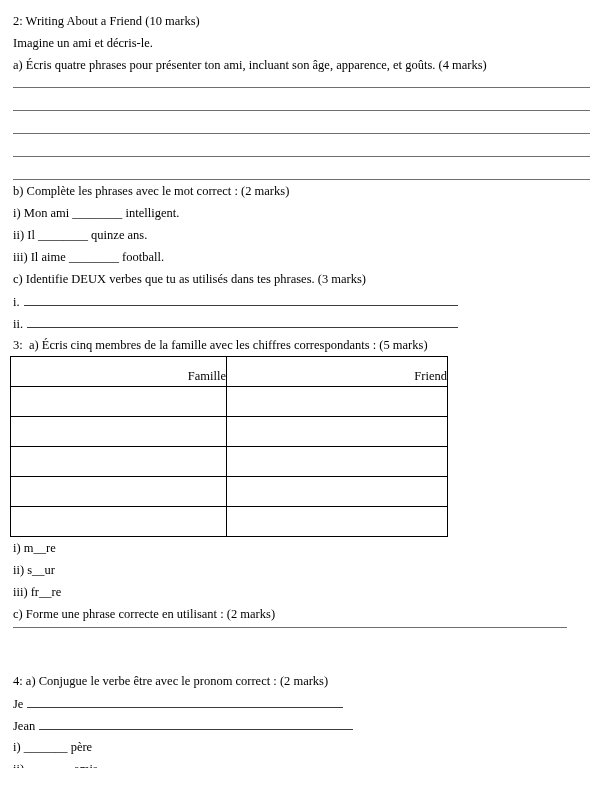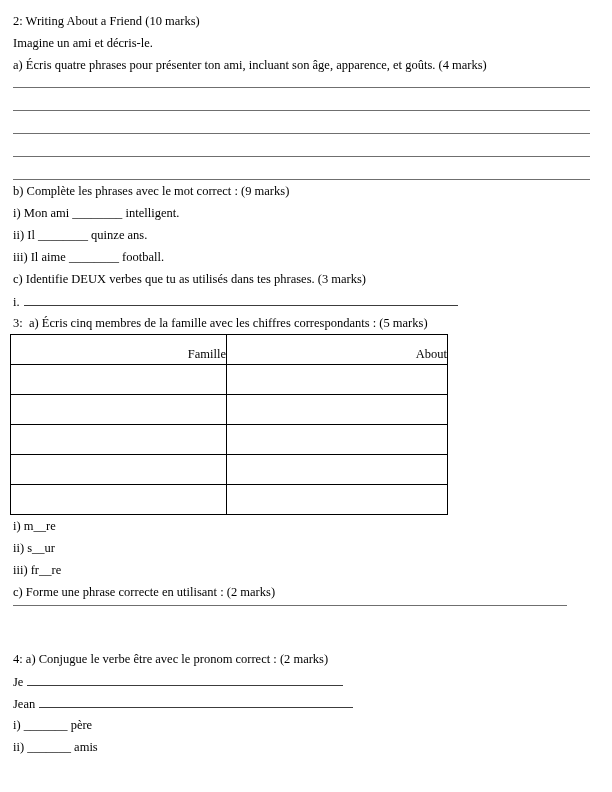--- a/index.html
+++ b/index.html
@@ -78,39 +78,40 @@
   <p class="tline">a) Écris quatre phrases pour présenter ton ami, incluant son âge, apparence, et goûts. (4 marks)</p>
 
   <div class="rules">
     <div class="rule first"></div>
     <div class="rule"></div>
     <div class="rule"></div>
     <div class="rule"></div>
     <div class="rule"></div>
   </div>
 
-  <p class="tline">b) Complète les phrases avec le mot correct : (9 marks)</p>
+  <p class="tline">b) Complète les phrases avec le mot correct : (2 marks)</p>
   <p class="tline">i) Mon ami ________ intelligent.</p>
   <p class="tline">ii) Il ________ quinze ans.</p>
   <p class="tline">iii) Il aime ________ football.</p>
   <p class="tline">c) Identifie DEUX verbes que tu as utilisés dans tes phrases. (3 marks)</p>
 
   <p class="ansrow"><span class="lbl">i.</span><span class="fill w-c1"></span></p>
+  <p class="ansrow"><span class="lbl">ii.</span><span class="fill w-c2"></span></p>
 
   <p class="tline">3:  a) Écris cinq membres de la famille avec les chiffres correspondants : (5 marks)</p>
 
   <table class="fam">
     <colgroup>
         <col class="c1">
         <col>
       </colgroup>
     <tbody>
       <tr>
         <th>Famille</th>
-        <th>About</th>
+        <th>Friend</th>
       </tr>
     <tr>
           <td>&nbsp;</td>
           <td>&nbsp;</td>
         </tr>
         <tr>
           <td>&nbsp;</td>
           <td>&nbsp;</td>
         </tr>
         <tr>

